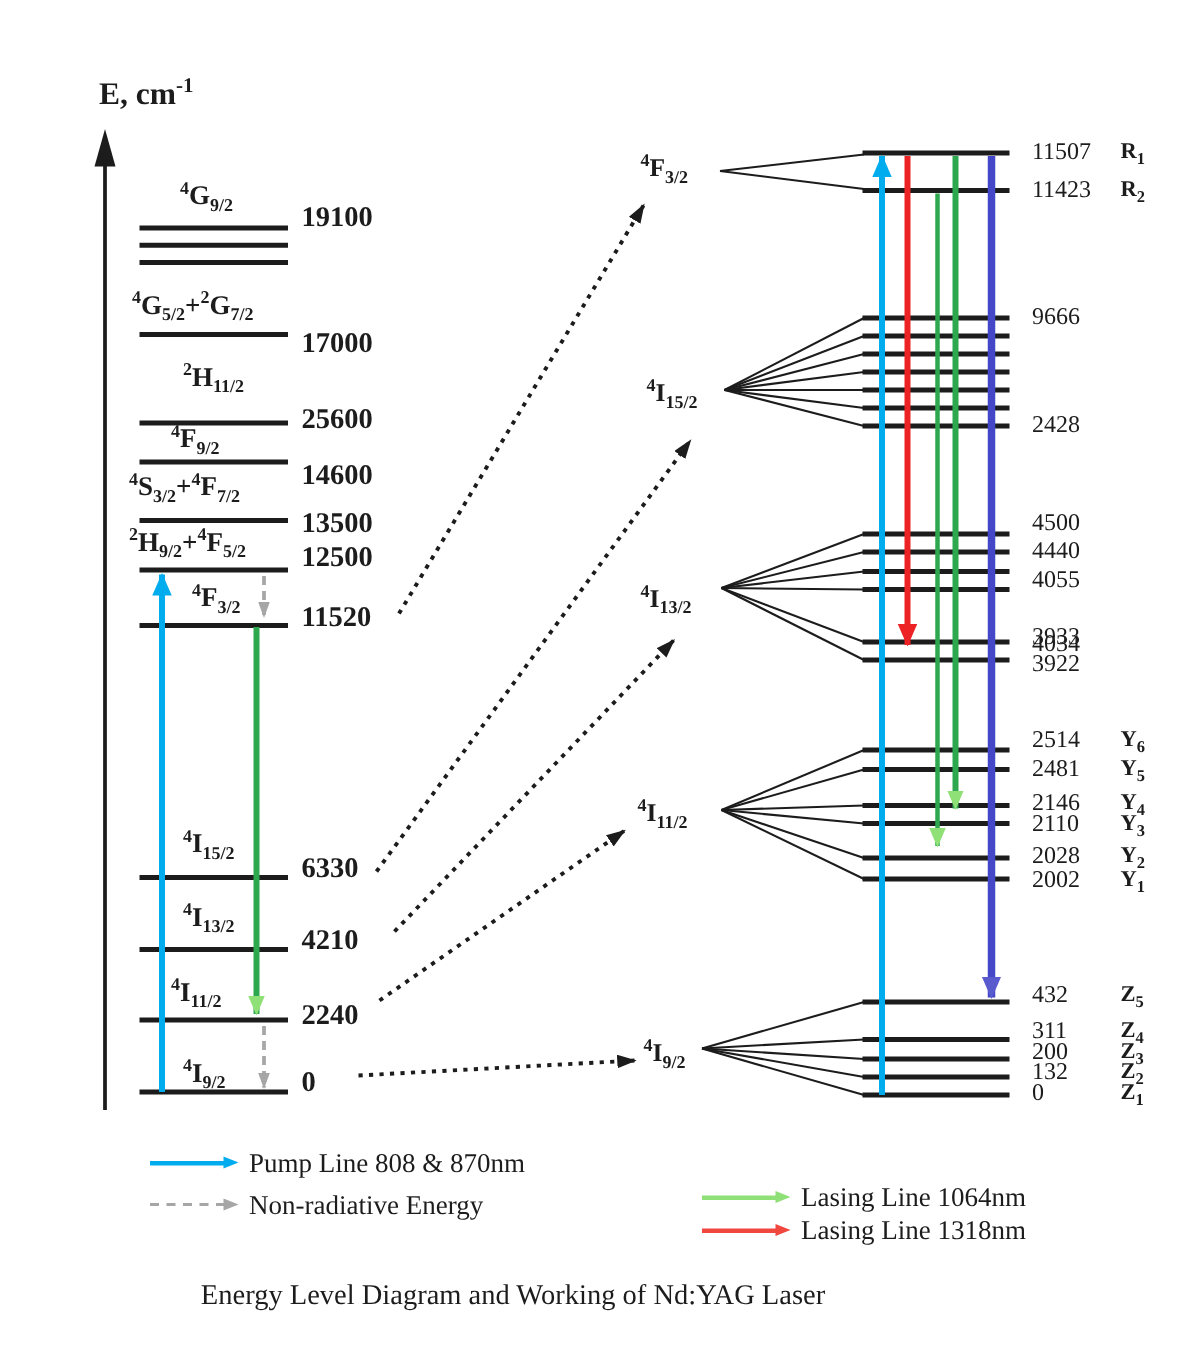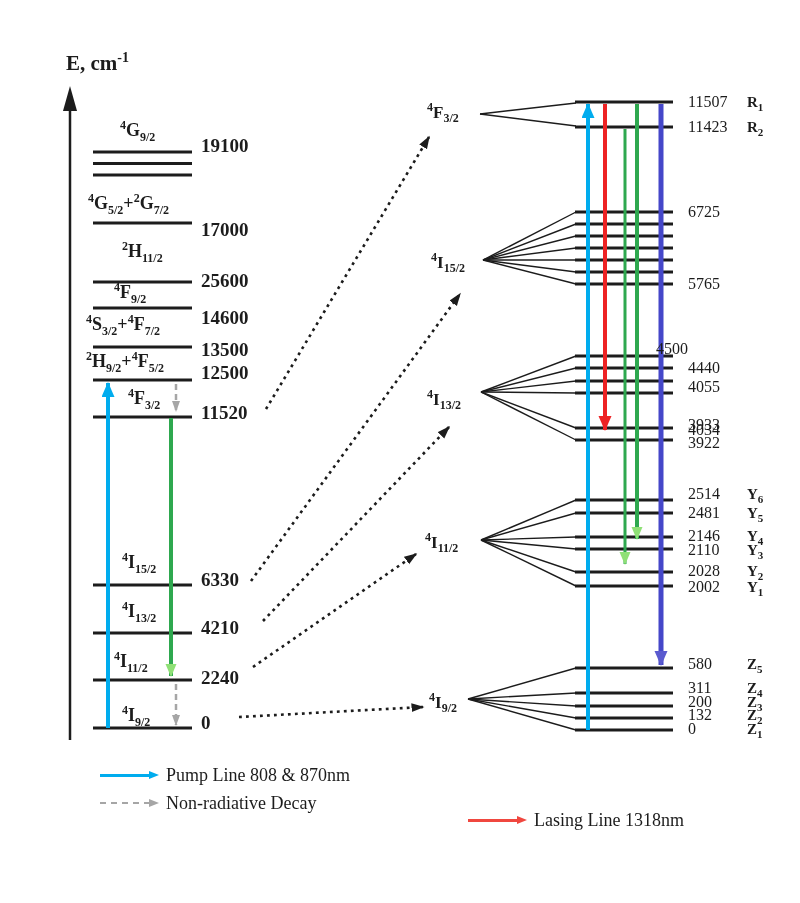--- a/index.html
+++ b/index.html
@@ -184,35 +184,35 @@
   <div class="abs vc val" style="left:201px;top:722px">0</div>
 
   <div class="abs vc term mid" style="left:427px;top:112px"><sup>4</sup>F<sub>3/2</sub></div>
   <div class="abs vc term mid" style="left:431px;top:262px"><sup>4</sup>I<sub>15/2</sub></div>
   <div class="abs vc term mid" style="left:427px;top:399px"><sup>4</sup>I<sub>13/2</sub></div>
   <div class="abs vc term mid" style="left:425px;top:542px"><sup>4</sup>I<sub>11/2</sub></div>
   <div class="abs vc term mid" style="left:429px;top:702px"><sup>4</sup>I<sub>9/2</sub></div>
 
   <div class="abs vc rval" style="left:688px;top:102px">11507</div>
   <div class="abs vc rval" style="left:688px;top:127px">11423</div>
-  <div class="abs vc rval" style="left:688px;top:212px">6725</div>
-  <div class="abs vc rval" style="left:688px;top:284px">5765</div>
-  <div class="abs vc rval" style="left:656px;top:349px">4500</div>
+  <div class="abs vc rval" style="left:688px;top:212px">9666</div>
+  <div class="abs vc rval" style="left:688px;top:284px">2428</div>
+  <div class="abs vc rval" style="left:688px;top:349px">4500</div>
   <div class="abs vc rval" style="left:688px;top:368px">4440</div>
   <div class="abs vc rval" style="left:688px;top:387px">4055</div>
   <div class="abs vc rval" style="left:688px;top:430px">4034</div>
   <div class="abs vc rval" style="left:688px;top:425px">3933</div>
   <div class="abs vc rval" style="left:688px;top:443px">3922</div>
   <div class="abs vc rval" style="left:688px;top:494px">2514</div>
   <div class="abs vc rval" style="left:688px;top:513px">2481</div>
   <div class="abs vc rval" style="left:688px;top:536px">2146</div>
   <div class="abs vc rval" style="left:688px;top:550px">2110</div>
   <div class="abs vc rval" style="left:688px;top:571px">2028</div>
   <div class="abs vc rval" style="left:688px;top:587px">2002</div>
-  <div class="abs vc rval" style="left:688px;top:664px">580</div>
+  <div class="abs vc rval" style="left:688px;top:664px">432</div>
   <div class="abs vc rval" style="left:688px;top:688px">311</div>
   <div class="abs vc rval" style="left:688px;top:702px">200</div>
   <div class="abs vc rval" style="left:688px;top:715px">132</div>
   <div class="abs vc rval" style="left:688px;top:729px">0</div>
 
   <div class="abs vc rtag" style="left:747px;top:102px">R<sub>1</sub></div>
   <div class="abs vc rtag" style="left:747px;top:127px">R<sub>2</sub></div>
   <div class="abs vc rtag" style="left:747px;top:494px">Y<sub>6</sub></div>
   <div class="abs vc rtag" style="left:747px;top:513px">Y<sub>5</sub></div>
   <div class="abs vc rtag" style="left:747px;top:536px">Y<sub>4</sub></div>
@@ -226,22 +226,28 @@
   <div class="abs vc rtag" style="left:747px;top:729px">Z<sub>1</sub></div>
 
   <div class="abs vc leg-row" style="left: 100px; top: 775px; --c: #00ACEE;">
     <span class="leg-line"></span>
       <span class="leg-head"></span>
     <span class="leg-label">Pump Line 808 &amp; 870nm</span>
   </div>
   <div class="abs vc leg-row" style="left: 100px; top: 803px; --c: #A6A6A6;">
     <span class="leg-line dashed"></span>
       <span class="leg-head"></span>
-    <span class="leg-label">Non-radiative Decay</span>
-  </div>
-
+    <span class="leg-label">Non-radiative Energy</span>
+  </div>
+
+  <div class="abs vc leg-row" style="left: 468px; top: 798px; --c: #8FE076;">
+    <span class="leg-line"></span>
+      <span class="leg-head"></span>
+    <span class="leg-label">Lasing Line 1064nm</span>
+  </div>
   <div class="abs vc leg-row" style="left: 468px; top: 820px; justify-content: space-between; --c: #F0473F;">
     <span class="leg-line"></span>
       <span class="leg-head"></span>
     <span class="leg-label">Lasing Line 1318nm</span>
   </div>
 
+  <div class="abs vc title" style="left:92px;top:864px;width:500px">Energy Level Diagram and Working of Nd:YAG Laser</div>
 </div>
 
 </body></html>

